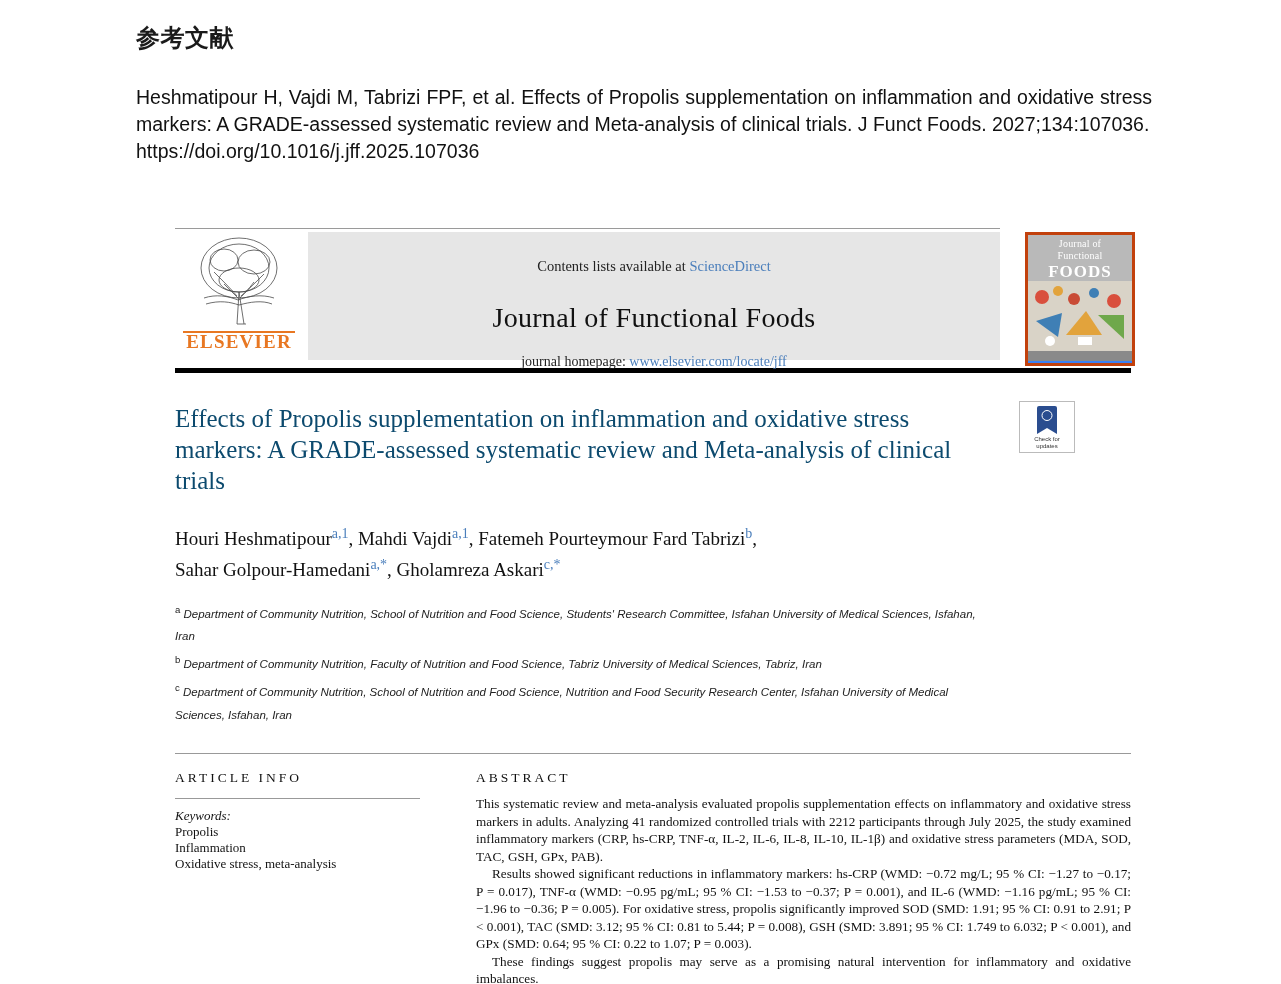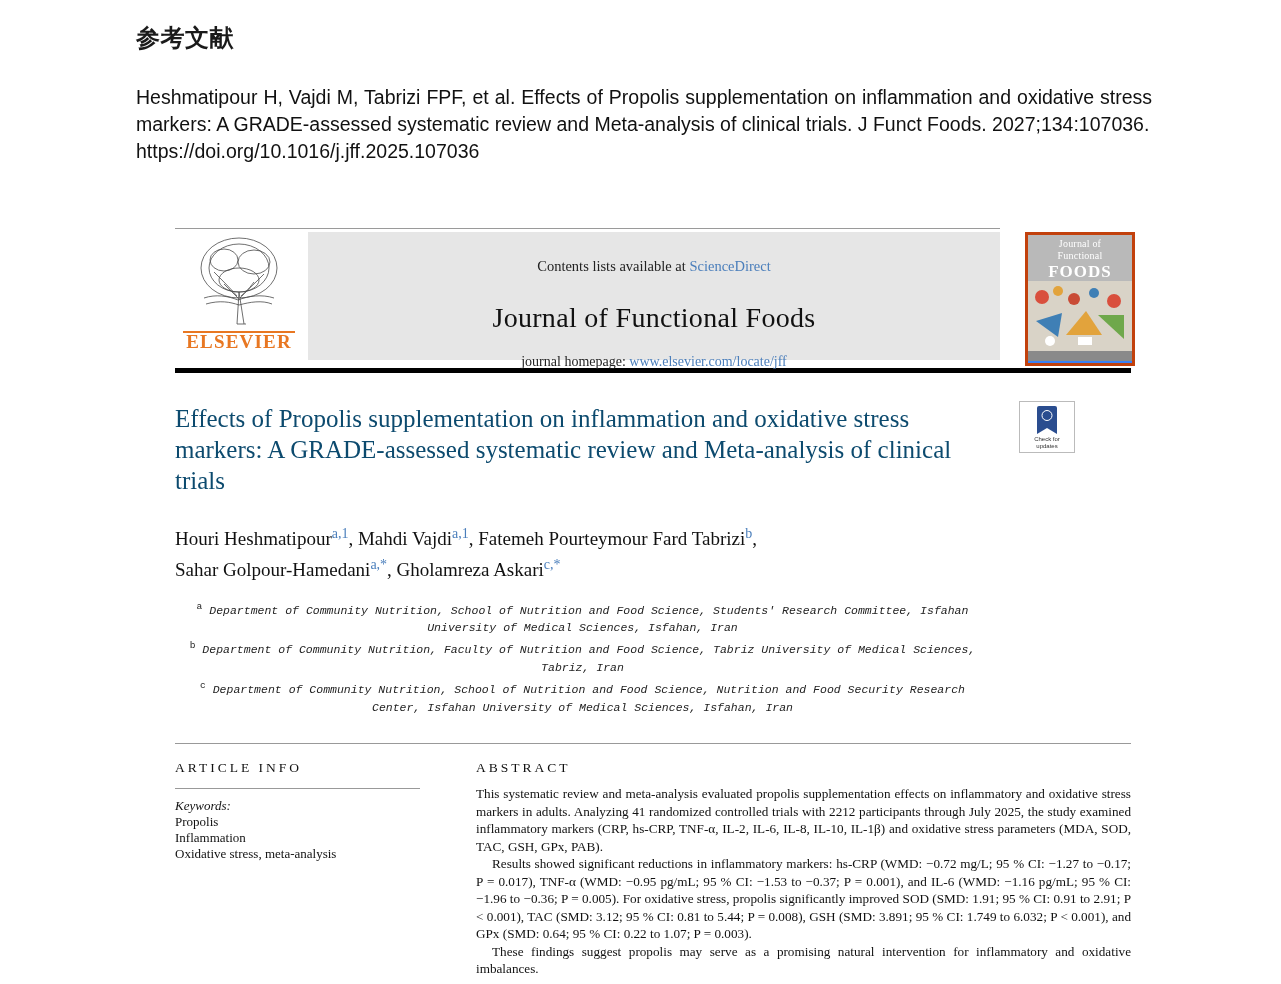--- a/index.html
+++ b/index.html
@@ -199,28 +199,27 @@
     line-height: 26px;
     color: #111;
     margin-top: 25px;
     width: 760px;
   }
   .authors sup {
     color: #4a7ebb;
     font-size: 14px;
   }
   .affils {
-    font-family: Liberation Mono, monospace;
+    font-family: Liberation Sans, sans-serif;
     font-style: italic;
     font-size: 11.5px;
-    line-height: 18px;
+    line-height: 23px;
     color: #222;
     margin-top: 14px;
     width: 815px;
-    text-align: center;
   }
   .affils sup {
     font-style: normal;
   }
 
   .check-updates {
     position: absolute;
     right: 56px;
     top: 173px;
     width: 56px;

